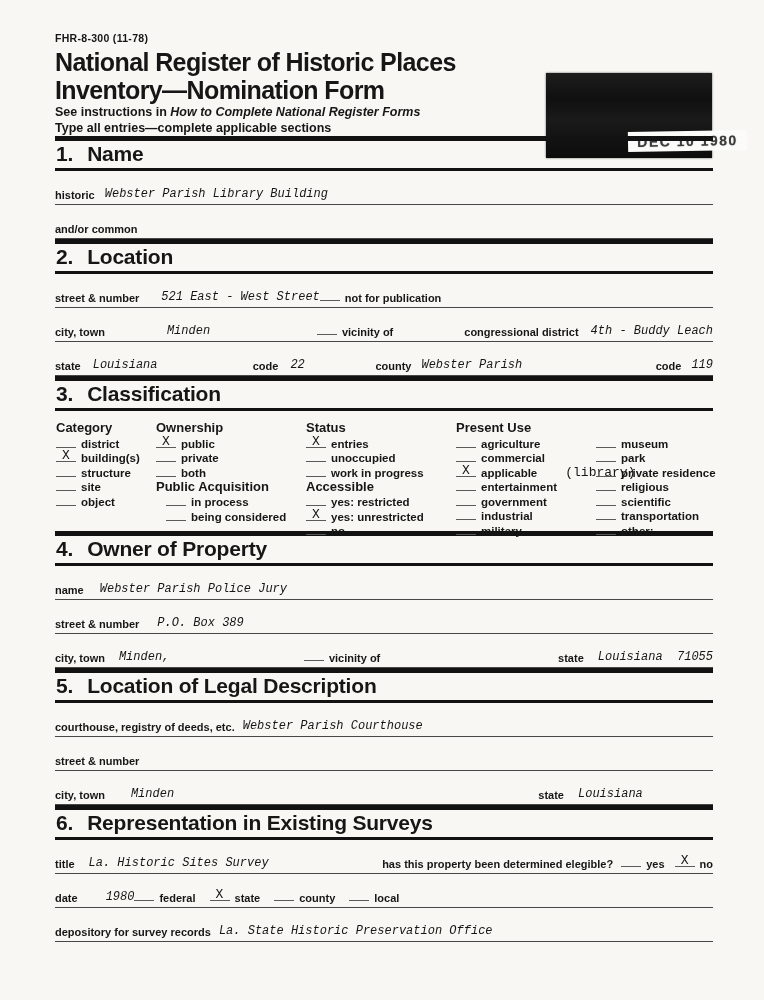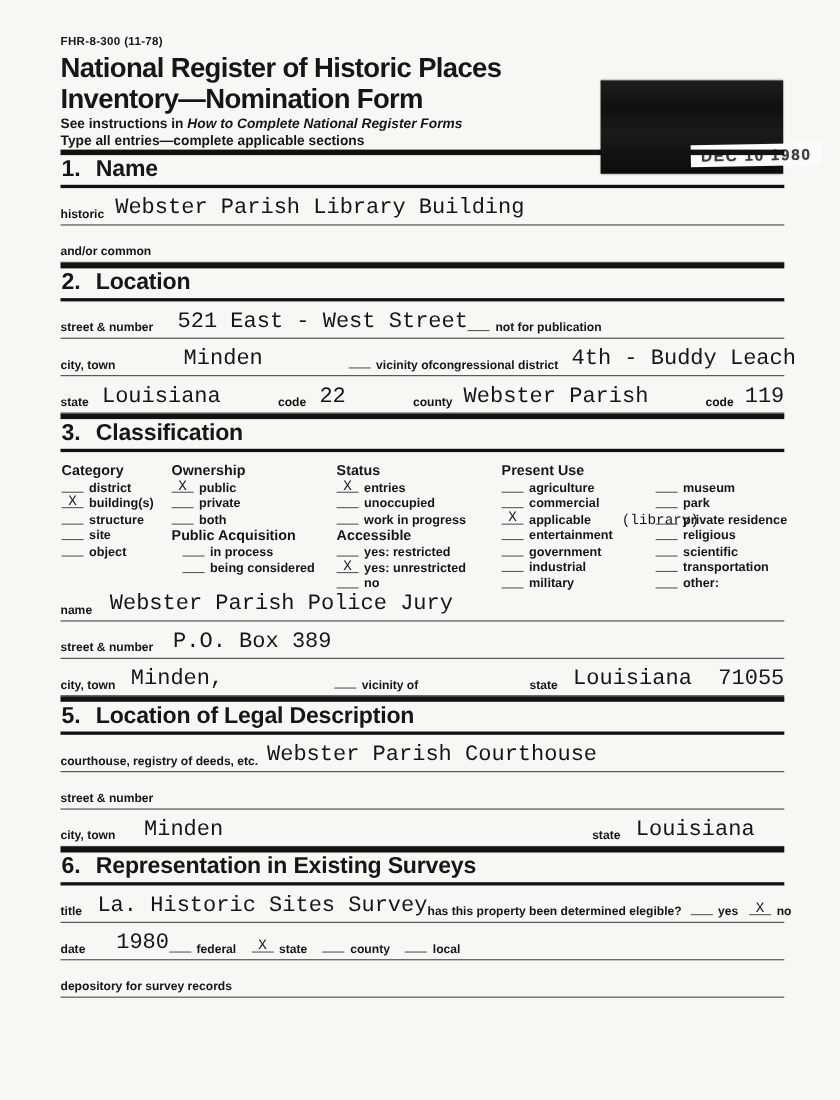--- a/index.html
+++ b/index.html
@@ -37,21 +37,21 @@
     padding:1px 0 2px 1px; font-weight:bold; font-size:21px; letter-spacing:-0.2px;
     height:24px; box-sizing:content-box; line-height:24px;
   }
   .band .num { margin-right:14px; }
 
   .row {
     display:flex; align-items:flex-end; height:34px;
     border-bottom:1.5px solid #474747; padding-bottom:3px; box-sizing:border-box;
   }
   .lbl { font-size:11px; font-weight:bold; white-space:pre; flex:none; }
-  .val { font-family:"Liberation Mono", monospace; font-size:20px; white-space:pre; flex:none; }
+  .val { font-family:"Liberation Mono", monospace; font-size:12px; white-space:pre; flex:none;font-style:italic; }
   .grow { flex:1 1 auto; }
   .mla { margin-left:auto; }
 
   .cb {
     flex:none; display:inline-block; width:20px; height:11px;
     border-bottom:1.5px solid #5a5a5a; text-align:center;
     font-family:"Liberation Mono", monospace; font-size:13px; line-height:11px;
     align-self:flex-end; margin:0 5px 2px 0;
   }
   .row .cb { margin-bottom:3px; }
@@ -275,20 +275,23 @@
                   <span class="cb"><span></span></span>
                   <span class="ilabel">other:</span>
                 </div>
             </div>
           </div>
         </div>
       </div>
     </div>
 
     <div>
+      <div class="band">
+        <span class="num">4.</span><span>Owner of Property</span>
+      </div>
       <div class="row">
         <span class="lbl">name</span>
         <span class="val" style="margin-left:16px">Webster Parish Police Jury</span>
       </div>
       <div class="row">
         <span class="lbl">street &amp; number</span>
         <span class="val" style="margin-left:18px">P.O. Box 389</span>
       </div>
       <div class="row">
         <span class="lbl">city, town</span>
@@ -340,18 +343,19 @@
         <span class="lbl">federal</span>
         <span class="cb" style="margin-left:14px"><span>X</span></span>
         <span class="lbl">state</span>
         <span class="cb" style="margin-left:14px"><span></span></span>
         <span class="lbl">county</span>
         <span class="cb" style="margin-left:14px"><span></span></span>
         <span class="lbl">local</span>
       </div>
       <div class="row">
         <span class="lbl">depository for survey records</span>
+        <span class="val" style="margin-left:8px">La. State Historic Preservation Office</span>
       </div>
 
     </div>
 
   </div>
 </div>
 
 </body></html>

